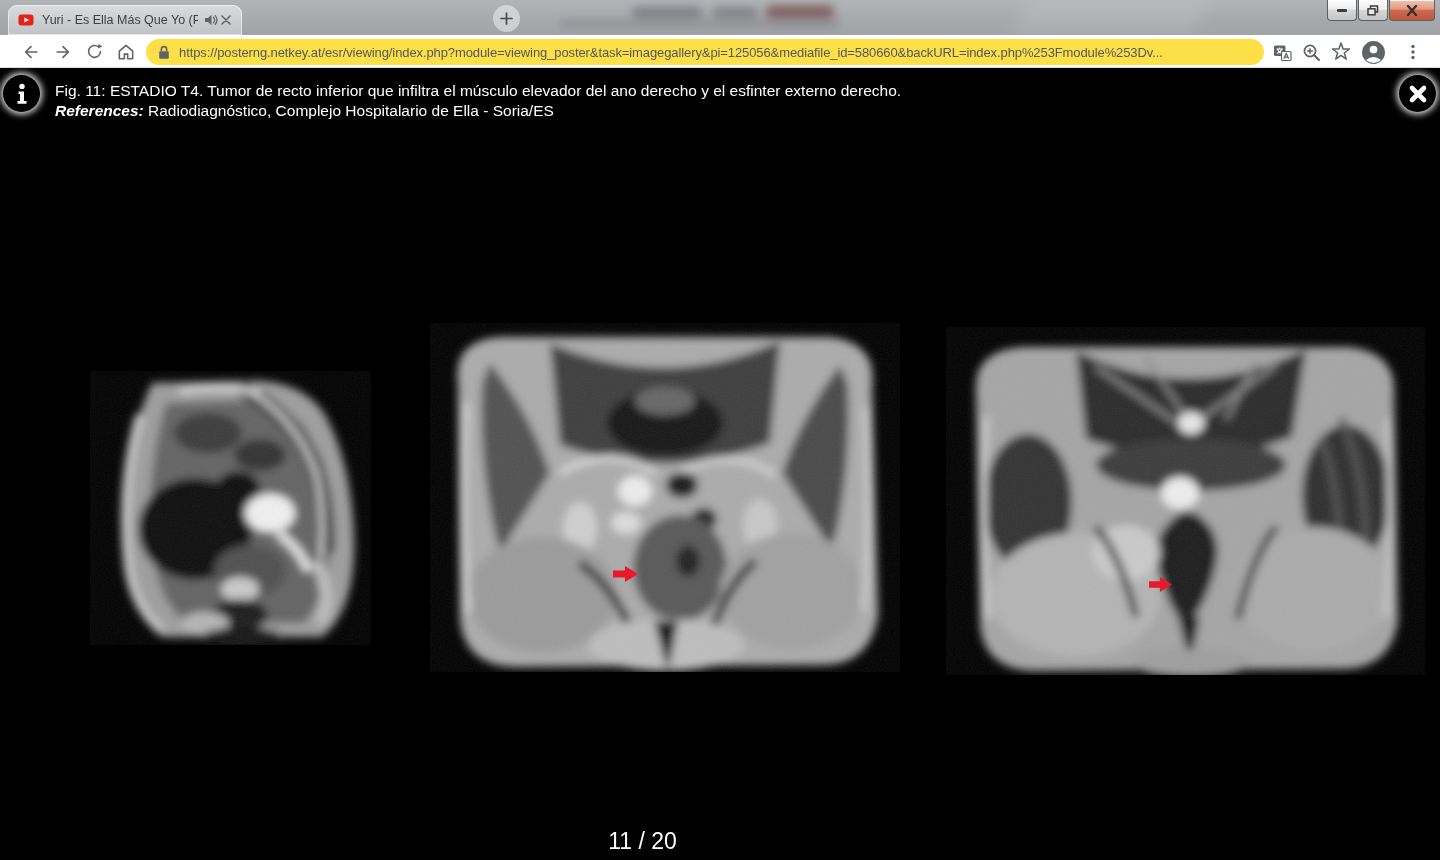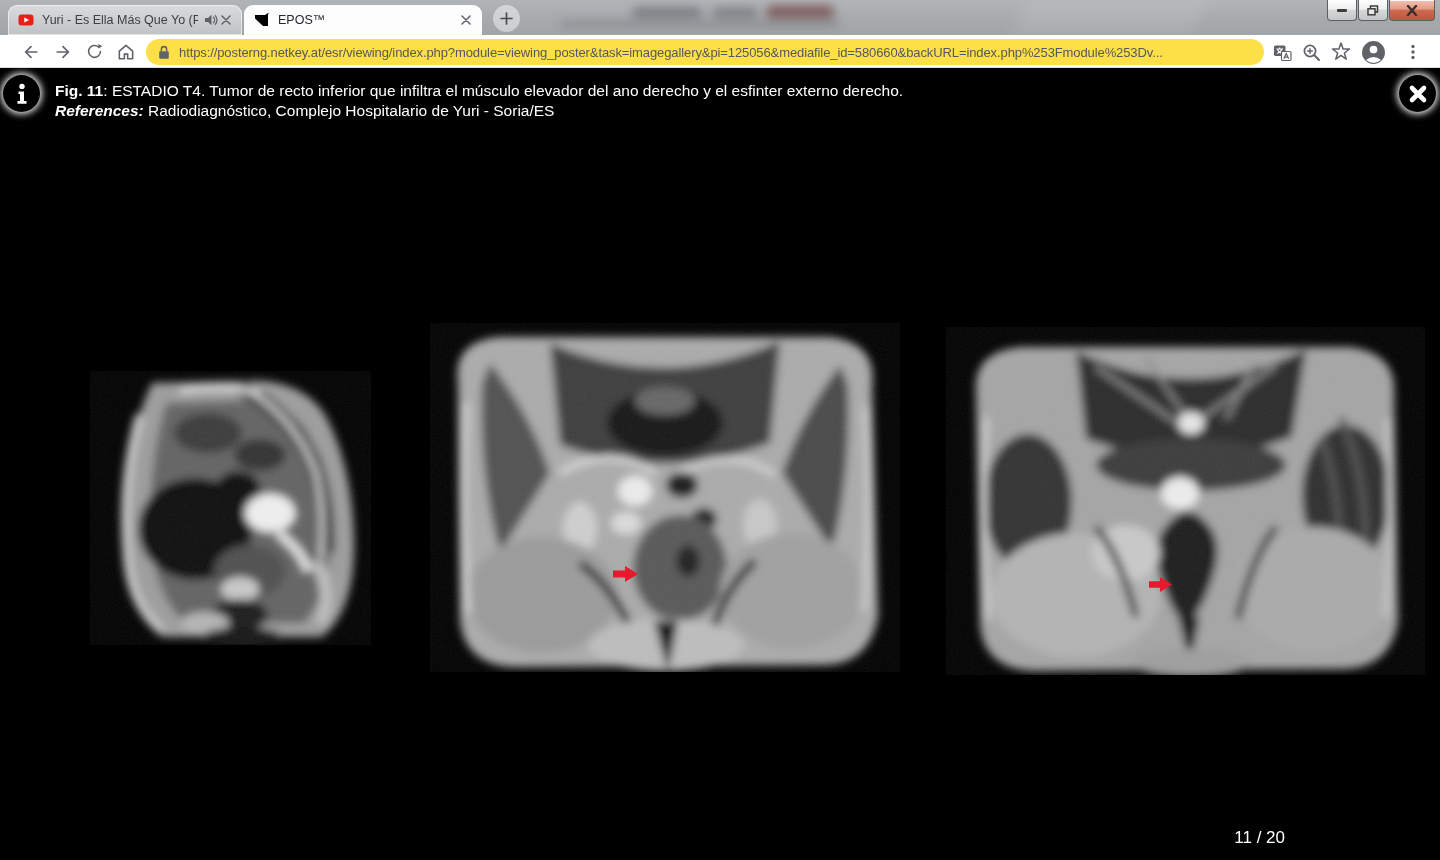--- a/index.html
+++ b/index.html
@@ -54,35 +54,35 @@
   .content { position:absolute; top:68px; left:0; width:1440px; height:792px; background:#000; }
 
   .info-btn, .close-btn { position:absolute; width:37px; height:37px; border-radius:50%; background:#000;
              box-shadow:0 0 7px 2px rgba(255,255,255,.95);
              display:flex; align-items:center; justify-content:center; }
   .info-btn { left:3px; top:7px; }
   .close-btn { right:4px; top:7px; }
 
   .caption { position:absolute; left:55px; top:13px; width:1320px; color:#fff; }
   .cap-line { font-size:15.5px; line-height:19.5px; white-space:nowrap; }
-  .b { font-weight:bold;margin-top:36px; }
+  .b { font-weight:normal;margin-top:36px; }
   .bi { font-weight:bold; font-style:italic; }
 
   .panel { position:absolute; }
   .panel svg { display:block; }
   .p1 { left:90px;  top:303px; }
   .p2 { left:430px; top:255px; }
   .p3 { left:946px; top:259px; }
 
   .arrow { position:absolute; }
   .arrow.a1 { left:613px; top:498px; }
   .arrow.a2 { left:1149px; top:509px; }
 
-  .pager { position:absolute; left:0; top:760px; width:1285px; text-align:right;
-           color:#fff; font-size:17px; }
+  .pager { position:absolute; left:0; top:760px; width:1285px; text-align:center;
+           color:#fff; font-size:23px; }
 </style>
 </head>
 <body>
 
 <div class="window">
 
   <div class="titlebar">
     <div class="smudge s1"></div>
     <div class="smudge s2"></div>
     <div class="smudge s3"></div>
@@ -99,33 +99,20 @@
         <polygon points="1,5 4,5 7.5,1.8 7.5,12.2 4,9 1,9" fill="#5f6368"></polygon>
         <path d="M9.5 4.2 A4 4 0 0 1 9.5 9.8 M11.2 2.6 A6.3 6.3 0 0 1 11.2 11.4" stroke="#5f6368" stroke-width="1.3" fill="none" stroke-linecap="round"></path>
       </svg>
       <span class="tab-x">
         <svg width="10" height="10" viewBox="0 0 10 10">
             <path d="M1 1 L9 9 M9 1 L1 9" stroke="#5f6368" stroke-width="1.5" stroke-linecap="round"></path>
           </svg>
       </span>
     </div>
 
-    <div class="tab tab-active">
-      <svg class="favicon" viewBox="0 0 16 16">
-        <rect x="1" y="3" width="13" height="11" fill="#000"></rect>
-        <polygon points="11,3 15,0.5 13,5" fill="#000"></polygon>
-        <polygon points="1,14 9,14 1,6.5" fill="#fff"></polygon>
-      </svg>
-      <span class="tab-title">EPOS™</span>
-      <span class="tab-x">
-        <svg width="10" height="10" viewBox="0 0 10 10">
-            <path d="M1 1 L9 9 M9 1 L1 9" stroke="#5f6368" stroke-width="1.5" stroke-linecap="round"></path>
-          </svg>
-      </span>
-    </div>
 
     <div class="newtab">
       <svg width="13" height="13" viewBox="0 0 13 13">
           <path d="M6.5 1 V12 M1 6.5 H12" stroke="#484c50" stroke-width="1.7" stroke-linecap="round"></path>
         </svg>
     </div>
 
     <div class="wincontrols">
       <div class="winbtn min">
           <span class="glyph-min"></span>
@@ -218,21 +205,21 @@
         <circle cx="8" cy="3.4" r="2.7" fill="#fff"></circle>
         <path d="M4.5 8.5 H10 V18 H12.5 V20.8 H3.5 V18 H6 V11 H4.5 Z" fill="#fff"></path>
       </svg>
     </div>
 
     <div class="caption">
       <div class="cap-line">
         <span class="b">Fig. 11</span><span>: </span><span>ESTADIO T4. Tumor de recto inferior que infiltra el músculo elevador del ano derecho y el esfinter externo derecho.</span>
       </div>
       <div class="cap-line">
-        <span class="bi">References:</span><span> Radiodiagnóstico, Complejo Hospitalario de Yuri - Soria/ES</span>
+        <span class="bi">References:</span><span> Radiodiagnóstico, Complejo Hospitalario de Ella - Soria/ES</span>
       </div>
     </div>
 
     <div class="close-btn">
       <svg width="22" height="22" viewBox="0 0 22 22">
         <path d="M5 5 L17 17 M17 5 L5 17" stroke="#fff" stroke-width="4.6" stroke-linecap="round"></path>
       </svg>
     </div>
 
     <div class="panel p1">

